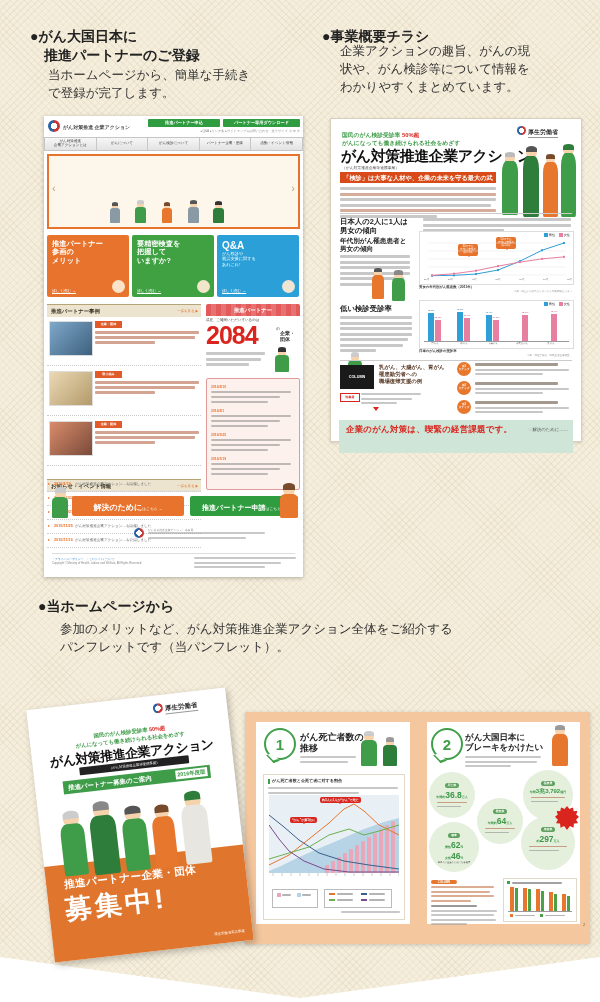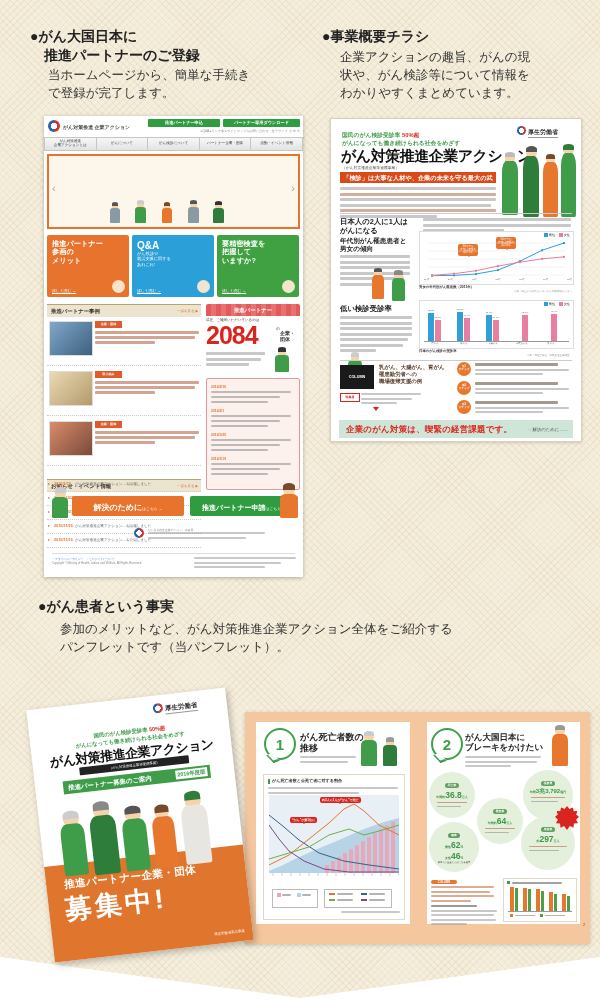--- a/index.html
+++ b/index.html
@@ -85,21 +85,21 @@
   .legend{font-size:3.2px;color:#333}
   .legend i{display:inline-block;width:3.5px;height:3.5px;margin-right:1px;vertical-align:middle}
   .callout{position:absolute;background:#e8732c;color:#fff;font-size:2.7px;line-height:1.2;text-align:center;
            border-radius:2px;padding:1px 2px;white-space:pre-line}
   .callout:after{content:"";position:absolute;left:45%;bottom:-3px;border:2px solid transparent;border-top-color:#e8732c}
   .colbox{background:#1a1a1a;color:#fff;font-size:3.8px;font-weight:bold;text-align:center}
   .coltitle{font-size:5.4px;font-weight:bold;color:#5a3c28;line-height:1.3}
   .target{border:1px solid #d9251d;color:#d9251d;font-size:3.1px;text-align:center;font-weight:bold}
   .stepc{position:absolute;width:14px;height:14px;border-radius:50%;background:#e8772e;color:#fff;
          font-size:2.6px;font-weight:bold;display:flex;align-items:center;justify-content:center;text-align:center;line-height:1.1}
-  .band{background:#cfe5d8;position:absolute;height:18px}
+  .band{background:#cfe5d8;position:absolute;height:33px}
   .band .m{position:absolute;left:7px;top:4px;font-size:8.4px;font-weight:bold;color:#d9251d;letter-spacing:.3px}
   .band .s{position:absolute;right:5px;top:7px;font-size:4.4px;color:#555}
   
   .cover{left:40px;top:698px;width:200px;height:254px;background:#fff;transform:rotate(-6.5deg);
          box-shadow:2px 3px 7px rgba(0,0,0,.25);z-index:3}
   .cov-tag{font-size:5.4px;font-weight:bold;color:#3f9d4a;text-align:center}
   .cov-title{font-size:13px;font-weight:bold;color:#111;letter-spacing:-.5px;text-align:center}
   .cov-sub{background:#222;color:#fff;font-size:3.4px;text-align:center;border-radius:1px;line-height:8px}
   .cov-band{background:#3f9d4a;height:13px}
   .cov-band .b1{position:absolute;left:5px;top:3px;font-size:6.4px;font-weight:bold;color:#fff}
@@ -193,32 +193,32 @@
   <div class="dots abs"><i></i><i></i><i></i><i></i><i></i><i></i></div>
 
   <div class="cards abs" id="site-cards">
       <div class="wcard" style="background: rgb(232, 115, 44);">
         <div class="t pl">推進パートナー
 参画の
 メリット</div>
         <div class="lk">詳しく読む →</div>
         <div class="face"></div>
       </div>
+      <div class="wcard" style="background: rgb(63, 161, 66);">
+        <div class="t pl">要精密検査を
+把握して
+いますか?</div>
+        <div class="lk">詳しく読む →</div>
+        <div class="face"></div>
+      </div>
       <div class="wcard" style="background: rgb(43, 159, 216);">
         <div class="qa pl">Q&amp;A</div>
         <div class="qs pl">がん検診や
 就労支援に関する
 あれこれ!</div>
-        <div class="lk">詳しく読む →</div>
-        <div class="face"></div>
-      </div>
-      <div class="wcard" style="background: rgb(63, 161, 66);">
-        <div class="t pl">要精密検査を
-把握して
-いますか?</div>
         <div class="lk">詳しく読む →</div>
         <div class="face"></div>
       </div>
     </div>
 
   <div class="abs lhdr" style="left:3px;top:188px;width:154px">
     <span class="tt">推進パートナー事例</span>
     <span class="mr">一覧を見る ▶</span>
   </div>
   <div class="abs" id="case-list" style="left:3px;top:200px;width:154px">
@@ -358,21 +358,21 @@
     <span>Copyright © Ministry of Health, Labour and Welfare, All Rights Reserved.</span>
   </div>
   <div class="abs sfoot" style="left:150px;top:441px;width:102px">
     <div class="sk" style="width:100%;height:2px"></div>
       <div class="sk" style="width:85%;height:2px"></div>
       <div class="sk" style="width:70%;height:2px"></div>
   </div>
 </div>
 
 <div class="abs sec-title" style="left:322px;top:27px">●事業概要チラシ</div>
-<div class="abs sec-desc pl" style="left:340px;top:48px">企業アクションの趣旨、がんの現
+<div class="abs sec-desc pl" style="left:340px;top:42px">企業アクションの趣旨、がんの現
 状や、がん検診等について情報を
 わかりやすくまとめています。</div>
 
 <div class="abs flyer">
   <div class="abs roundel" style="left:186px;top:7px;width:9px;height:9px"></div>
   <div class="abs" style="left:197px;top:9px;font-size:6px;font-weight:bold;color:#333;border-bottom:.5px solid #999">厚生労働省</div>
   <div class="abs fl-tag" style="left:11px;top:12px"><span>国民のがん検診受診率 </span><span class="fl-red">50%超</span></div>
   <div class="abs fl-tag" style="left:11px;top:20px">がんになっても働き続けられる社会をめざす</div>
   <div class="abs fl-title" style="left:10px;top:28px">がん対策推進企業アクション</div>
   <div class="abs fl-sub" style="left:11px;top:46px">（がん対策推進企業等連携事業）</div>
@@ -402,21 +402,21 @@
   <div class="abs" style="left:9px;top:68px;width:156px">
     <div class="sk" style="width:100%"></div>
       <div class="sk" style="width:100%;background:#b56a4a"></div>
     <div class="sk" style="width:100%"></div>
       <div class="sk" style="width:97%"></div>
     <div class="sk" style="width:100%;background:#b56a4a"></div>
       <div class="sk" style="width:62%"></div>
   </div>
   <div class="abs" style="left:9px;top:94px;width:232px;border-top:1px solid #ccc"></div>
   <div class="abs fl-h2 pl" style="left:9px;top:98px">日本人の2人に1人は
-がんになる</div>
+男女の傾向</div>
   <div class="abs" style="left:92px;top:99px;width:148px">
     <div class="sk" style="width:100%"></div>
       <div class="sk" style="width:100%"></div>
       <div class="sk" style="width:55%"></div>
   </div>
   <div class="abs fl-h2 pl" style="left:9px;top:118px;font-size:6.6px">年代別がん罹患患者と
 男女の傾向</div>
   <div class="abs" style="left:9px;top:136px;width:70px">
     <div class="sk" style="width:100%"></div>
       <div class="sk" style="width:100%"></div>
@@ -569,21 +569,21 @@
         <div class="sk" style="width: 72%; background: rgb(153, 153, 153); height: 2px;"></div>
       </div>
     </div>
 
   <div class="band" style="left:8px;top:301px;width:234px">
     <span class="m">企業のがん対策は、喫緊の経営課題です。</span>
     <span class="s">☞解決のために……</span>
   </div>
 </div>
 
-<div class="abs sec-title" style="left:38px;top:597px">●がん患者という事実</div>
+<div class="abs sec-title" style="left:38px;top:597px">●当ホームページから</div>
 <div class="abs sec-desc pl" style="left:60px;top:620px">参加のメリットなど、がん対策推進企業アクション全体をご紹介する
 パンフレットです（当パンフレット）。</div>
 
 <div class="abs cover">
   <div class="abs roundel" style="left:126px;top:8px;width:10px;height:10px"></div>
   <div class="abs" style="left:138px;top:10px;font-size:6.5px;font-weight:bold;color:#333;border-bottom:.5px solid #999">厚生労働省</div>
   <div class="abs cov-tag" style="left:0;top:30px;width:200px"><span>国民のがん検診受診率 </span><span class="fl-red">50%超</span></div>
   <div class="abs cov-tag" style="left:0;top:38px;width:200px">がんになっても働き続けられる社会をめざす</div>
   <div class="abs cov-title" style="left:0;top:46px;width:200px">がん対策推進企業アクション</div>
   <div class="abs cov-sub" style="left:46px;top:63px;width:110px">（がん対策推進企業等連携事業）</div>

